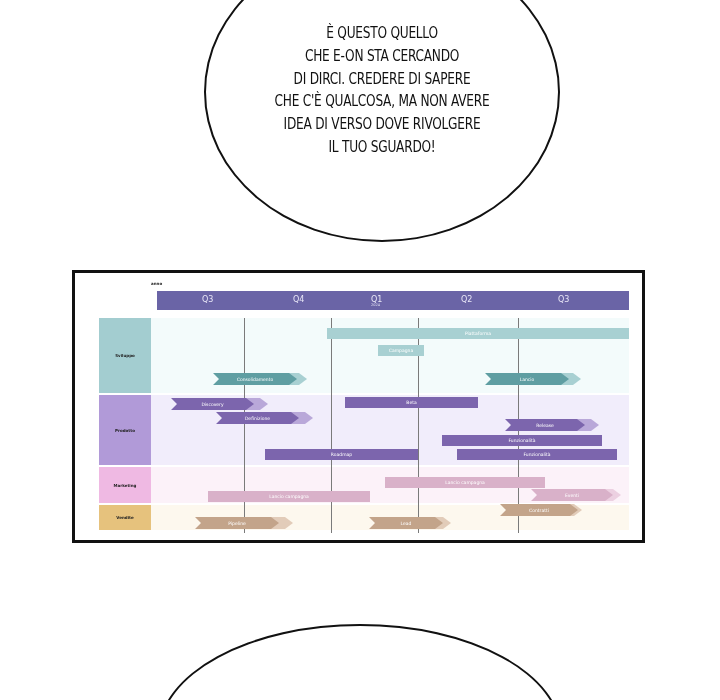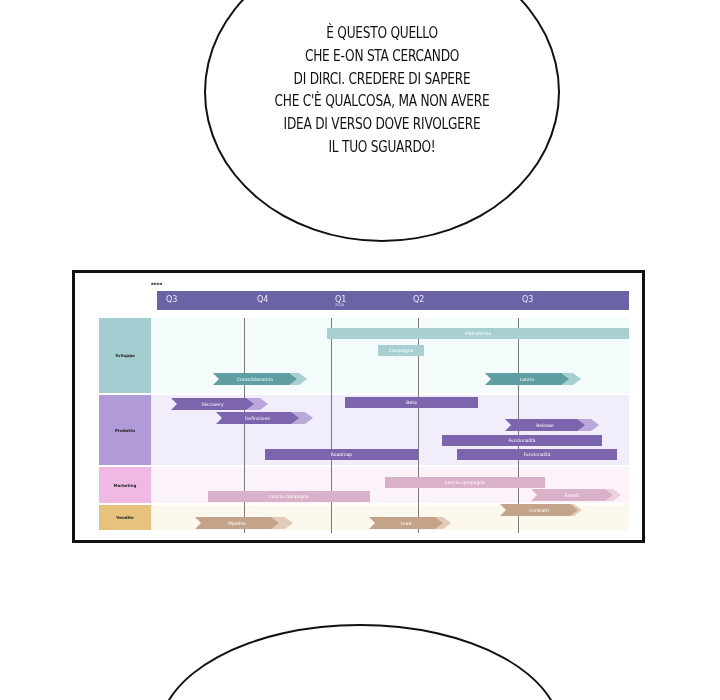--- a/index.html
+++ b/index.html
@@ -23,21 +23,21 @@
 
   .panel {
     position: absolute; left: 72px; top: 270px; width: 573px; height: 273px;
     border: 3px solid #111; box-sizing: border-box; background: #fff;
   }
   .chart { position: absolute; left: 0; top: 0; width: 567px; height: 267px; }
   .hdr-label { position: absolute; left: 76px; top: 8px; font-size: 4px; color: #222; font-weight: bold; }
   .qbar {
     position: absolute; left: 82px; top: 18px; width: 472px; height: 19px; background: #6a64a6;
   }
-  .q { position: absolute; top: 4px; font-size: 8px; color: #e8e6f6; }
+  .q { position: absolute; top: 4px; font-size: 8px; color: #e8e6f6; margin-left: 36px; }
   .lane-label {
     position: absolute; left: 24px; width: 52px; display: flex; align-items: center; justify-content: center;
     font-size: 4px; font-weight: bold; color: #222;
   }
   .lane-bg { position: absolute; left: 76px; width: 478px; }
   .vline { position: absolute; top: 45px; width: 1px; height: 215px; background: #7a7a7a; }
   .bar {
     position: absolute; height: 11px; color: #fff; font-size: 4.5px; display: flex;
     align-items: center; justify-content: center; white-space: nowrap; overflow: hidden;
   }
@@ -66,21 +66,21 @@
 </div>
 
 <div class="panel">
   <div class="chart">
     <div class="hdr-label">anno</div>
     <div class="qbar">
       <span class="q" style="left:9px">Q3</span>
       <span class="q" style="left:100px">Q4</span>
       <span class="q" style="left:178px">Q1</span>
       <span class="q" style="left:178px;top:12px;font-size:3.5px">2024</span>
-      <span class="q" style="left:256px">Q2</span>
+      <span class="q" style="left:268px">Q2</span>
       <span class="q" style="left:365px">Q3</span>
     </div>
 
     <div class="lane-bg" style="top:45px;height:75px;background:#f3fbfb"></div>
     <div class="lane-bg" style="top:122px;height:70px;background:#f1edfb"></div>
     <div class="lane-bg" style="top:194px;height:36px;background:#fcf2f9"></div>
     <div class="lane-bg" style="top:232px;height:25px;background:#fdf8ee"></div>
 
     <div class="lane-label" style="top:45px;height:75px;background:#a3cdd0">Sviluppo</div>
     <div class="lane-label" style="top:122px;height:70px;background:#b19ad8">Prodotto</div>

